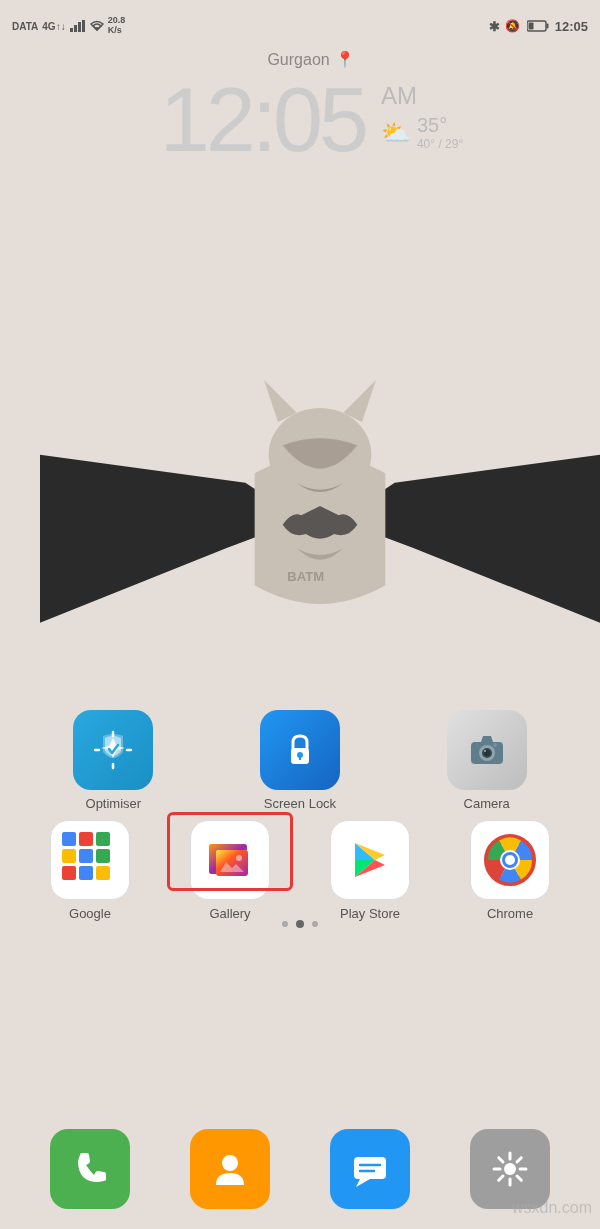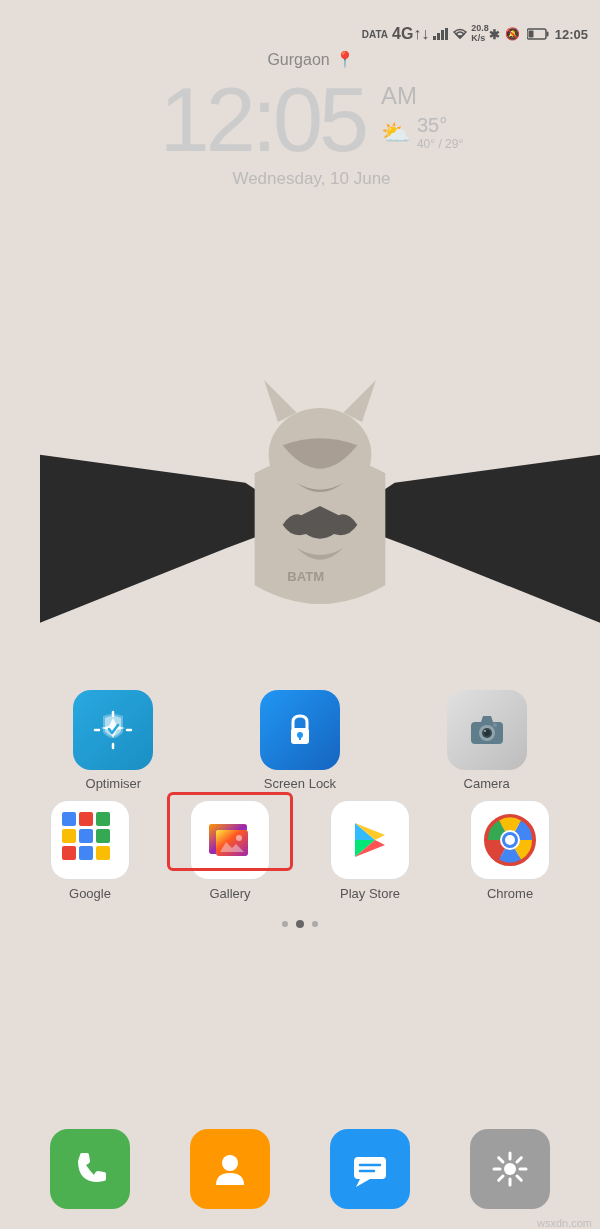--- a/index.html
+++ b/index.html
@@ -8,27 +8,27 @@
       height: 1229px;
       overflow: hidden;
       font-family: 'Arial', sans-serif;
       background: #e8e0dc;
       position: relative;
     }
 
     
     .status-bar {
       position: absolute;
-      top: 16px;
+      top: 8px;
       left: 0;
       right: 0;
       height: 36px;
       display: flex;
       align-items: center;
-      justify-content: flex-end;
+      justify-content: space-between;
       padding: 16px 12px;
       z-index: 10;
     }
     .status-left {
       display: flex;
       align-items: center;
       gap: 4px;
       font-size: 11px;
       color: #555;
       font-weight: 600;
@@ -127,20 +127,21 @@
       align-items: flex-start;
       padding: 0 20px;
       margin-bottom: 6px;
     }
     .app-item {
       display: flex;
       flex-direction: column;
       align-items: center;
       width: 110px;
       cursor: pointer;
+      margin-top: 20px;
     }
     .app-icon-wrapper {
       width: 80px;
       height: 80px;
       border-radius: 18px;
       display: flex;
       align-items: center;
       justify-content: center;
       margin-bottom: 6px;
       position: relative;
@@ -200,21 +201,21 @@
     svg { display: block; }
   </style>
 </head>
 <body>
 
 <div style="position:absolute;top:0;left:0;right:0;bottom:0;background:#e5ddd8;"></div>
 
 <div class="status-bar">
   <div class="status-left">
     <span style="font-size:10px;font-weight:bold;color:#555;">DATA</span>
-    <span style="font-size:16px;color:#555;">4G↑↓</span>
+    <span style="font-size:10px;color:#555;">4G↑↓</span>
     <span>
       <svg width="16" height="12" viewBox="0 0 16 12">
         <rect x="0" y="8" width="3" height="4" fill="#555"></rect>
         <rect x="4" y="5" width="3" height="7" fill="#555"></rect>
         <rect x="8" y="2" width="3" height="10" fill="#555"></rect>
         <rect x="12" y="0" width="3" height="12" fill="#555"></rect>
       </svg>
     </span>
     <span>
       <svg width="14" height="12" viewBox="0 0 14 12">
@@ -250,21 +251,20 @@
       <div class="clock-ampm">AM</div>
       <div class="weather-info">
         <span style="font-size:24px;">⛅</span>
         <div>
           <div class="weather-temp">35°</div>
           <div class="weather-range">40° / 29°</div>
         </div>
       </div>
     </div>
   </div>
-  <div class="date-row">Wednesday, 10 June</div>
 </div>
 
 <div class="batman-area">
   <svg class="batman-svg" viewBox="0 0 600 340" xmlns="http://www.w3.org/2000/svg">
 
     <rect width="600" height="340" fill="#e5ddd8"></rect>
 
     <path d="M0,100 L0,280 L200,200 L280,170 L220,130 Z" fill="#2a2a2a"></path>
 
     <path d="M600,100 L600,280 L400,200 L320,170 L380,130 Z" fill="#2a2a2a"></path>
@@ -473,13 +473,13 @@
         <line x1="30" y1="20" x2="36" y2="20"></line>
         <line x1="8.7" y1="8.7" x2="13" y2="13"></line>
         <line x1="27" y1="27" x2="31.3" y2="31.3"></line>
         <line x1="31.3" y1="8.7" x2="27" y2="13"></line>
         <line x1="13" y1="27" x2="8.7" y2="31.3"></line>
       </g>
     </svg>
   </div>
 </div>
 
-<div style="position:absolute;bottom:0;right:8px;font-size:11px;color:#aaa;opacity:0.6;">wsxdn.com</div>
+<div style="position:absolute;bottom:12px;right:8px;font-size:16px;color:#aaa;opacity:0.6;">wsxdn.com</div>
 
 </body></html>

